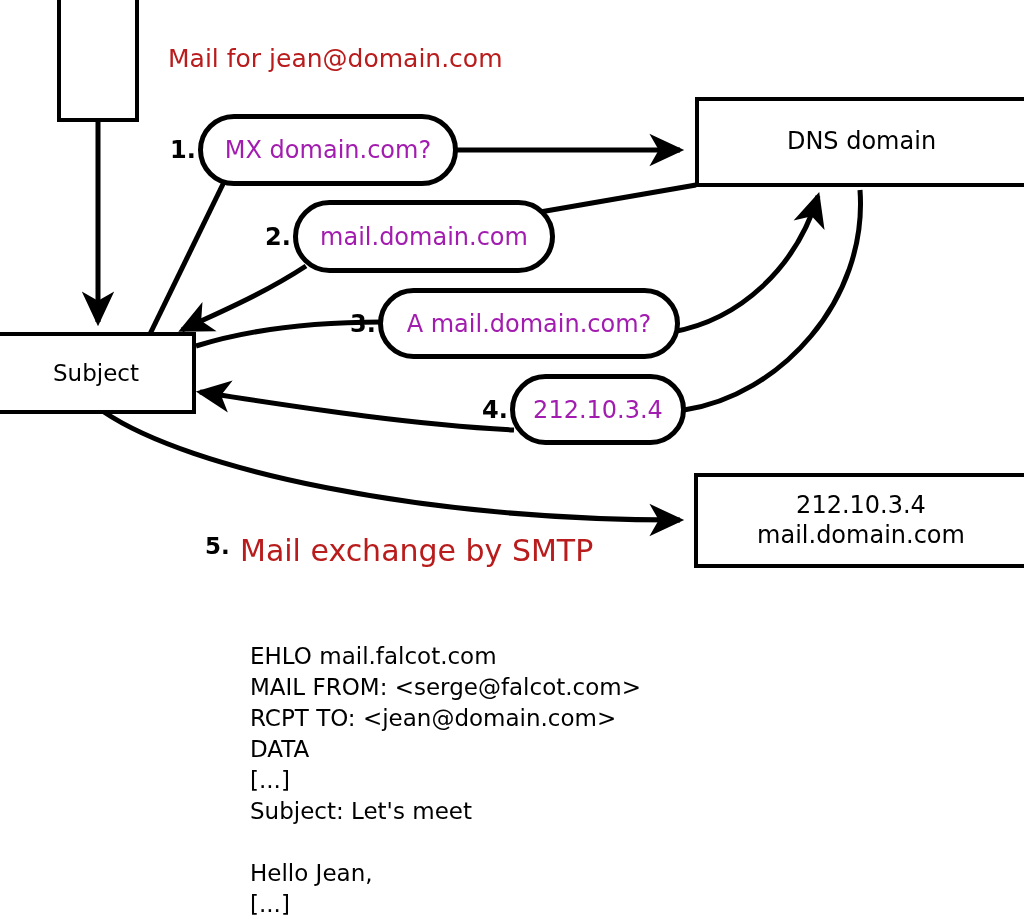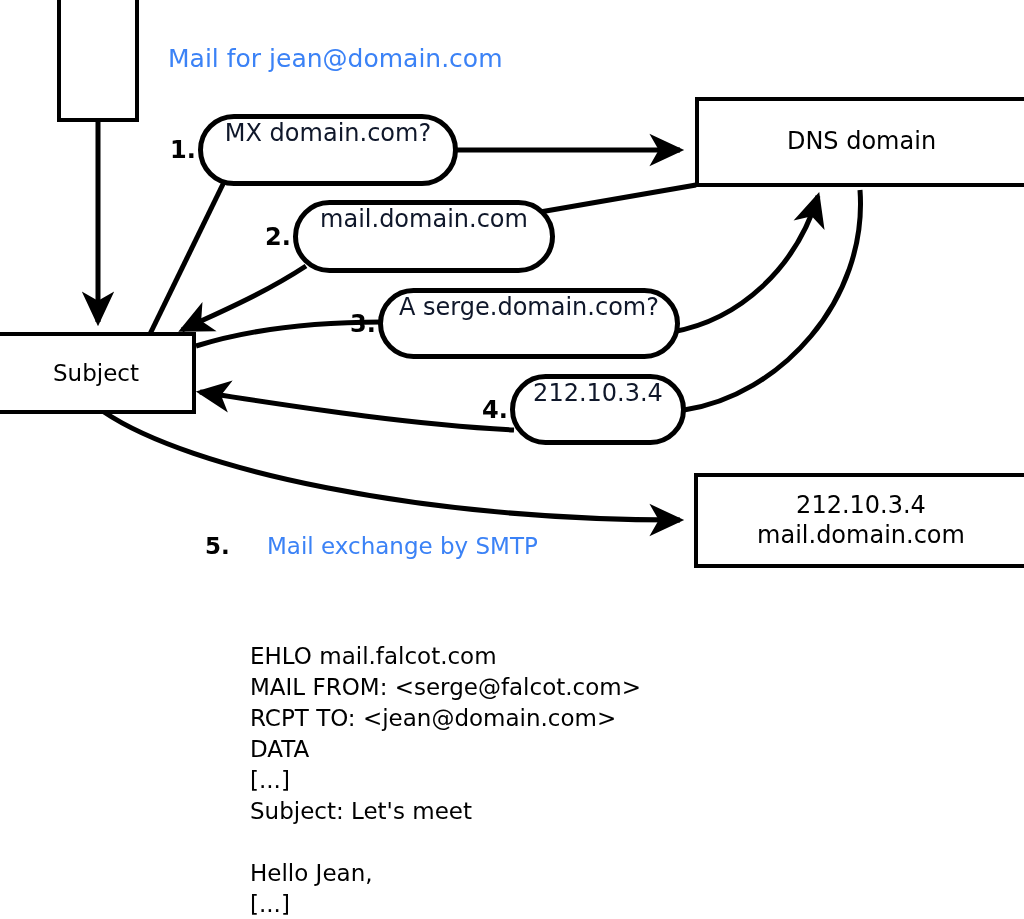--- a/index.html
+++ b/index.html
@@ -38,28 +38,28 @@
     line-height: 1.22;
     color: #000000;
   }
   .bubble {
     position: absolute;
     box-sizing: border-box;
     border: 5px solid #000000;
     background: #ffffff;
     border-radius: 999px;
     display: flex;
-    align-items: flex-start;
+    align-items: center;
     justify-content: center;
     text-align: center;
-    color: #0f172a;
+    color: #a21caf;
   }
   .plain-text {
     position: absolute;
-    color: #3b82f6;
+    color: #b91c1c;
     white-space: pre;
   }
   .step-num {
     position: absolute;
     color: #000000;
     font-weight: bold;
     white-space: pre;
   }
   .script-block {
     position: absolute;
@@ -120,36 +120,36 @@
 
   <div class="bubble" style="left:198px; top:114px; width:260px; height:72px; font-size:24px;">
     <span>MX domain.com?</span>
   </div>
 
   <div class="bubble" style="left:293px; top:200px; width:262px; height:73px; font-size:24px;">
     <span>mail.domain.com</span>
   </div>
 
   <div class="bubble" style="left:378px; top:288px; width:302px; height:71px; font-size:24px;">
-    <span>A serge.domain.com?</span>
+    <span>A mail.domain.com?</span>
   </div>
 
   <div class="bubble" style="left:510px; top:374px; width:176px; height:71px; font-size:24px;">
     <span>212.10.3.4</span>
   </div>
 
   <div class="step-num" style="left:170px; top:136px; font-size:24px;">1.</div>
   <div class="step-num" style="left:265px; top:223px; font-size:24px;">2.</div>
   <div class="step-num" style="left:350px; top:310px; font-size:24px;">3.</div>
   <div class="step-num" style="left:482px; top:396px; font-size:24px;">4.</div>
   <div class="step-num" style="left:205px; top:533px; font-size:23px;">5.</div>
 
   <div class="plain-text" style="left:168px; top:44px; font-size:25px;">Mail for jean@domain.com</div>
 
-  <div class="plain-text" style="left:267px; top:533px; font-size:23px;">Mail exchange by SMTP</div>
+  <div class="plain-text" style="left:240px; top:533px; font-size:30px;">Mail exchange by SMTP</div>
 
   <div class="script-block" style="left:250px; top:597px; font-size:23px;margin-top:44px;">EHLO mail.falcot.com
 MAIL FROM: &lt;serge@falcot.com&gt;
 RCPT TO: &lt;jean@domain.com&gt;
 DATA
 [...]
 Subject: Let's meet
 
 Hello Jean,
 [...]

